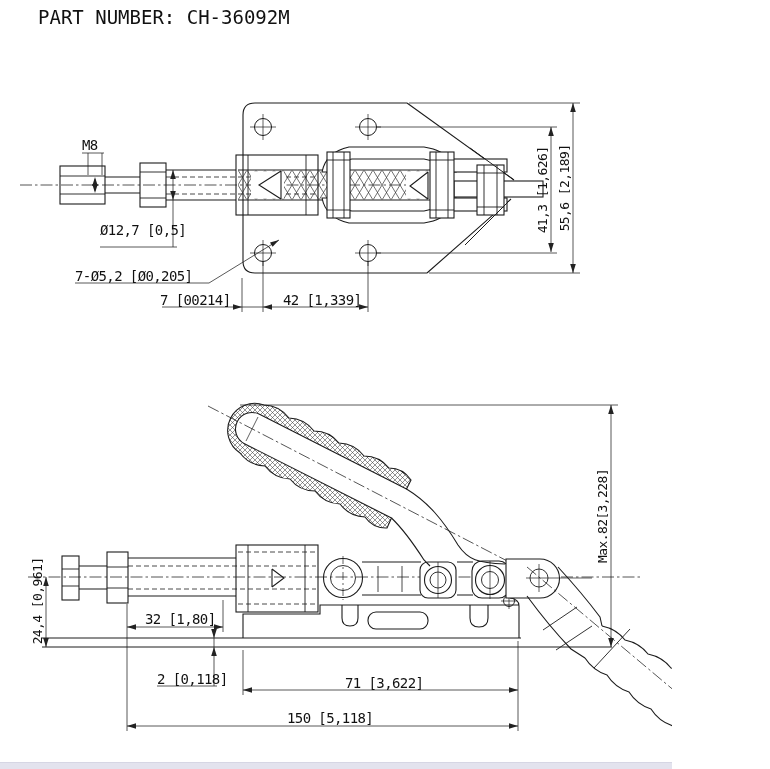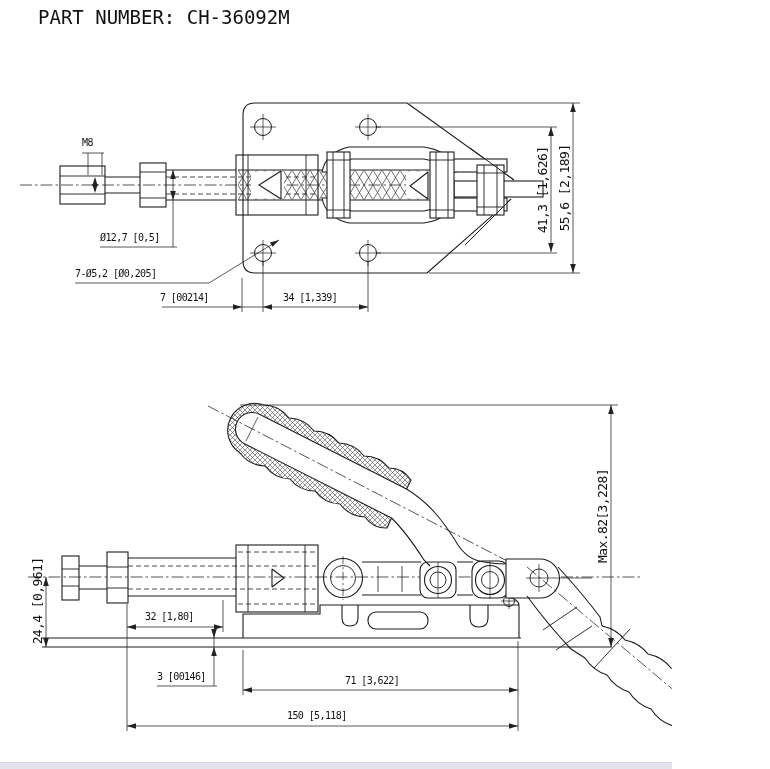--- a/index.html
+++ b/index.html
@@ -1,19 +1,19 @@
 <!DOCTYPE html>
 <html><head>
 <meta charset="utf-8">
 <style>
   html,body{margin:0;padding:0;background:#fff;}
   .canvas{position:relative;width:672px;height:769px;background:#fff;overflow:hidden;
           font-family:"DejaVu Sans Mono","Liberation Mono",monospace;color:#111;}
   svg{position:absolute;left:0;top:0;}
-  .lbl{position:absolute;font-size:10px;letter-spacing:-0.6px;white-space:nowrap;color:#111;}
+  .lbl{position:absolute;font-size:14px;letter-spacing:-0.6px;white-space:nowrap;color:#111;}
   .title{position:absolute;font-size:19px;letter-spacing:0;white-space:nowrap;color:#111;}
   .rot{position:absolute;font-size:13px;letter-spacing:-0.6px;white-space:nowrap;color:#111;
        transform:translate(-50%,-50%) rotate(-90deg);}
   .scrollbar{position:absolute;left:0;bottom:0;width:770px;height:6px;background:#e3e3ee;border-top:1px solid #d6d6e4;}
 </style>
 </head>
 <body>
 
 <div class="canvas">
 
@@ -244,29 +244,29 @@
           <use href="#ar-r" x="518" y="726"></use>
       <use href="#ar-u" x="611" y="405"></use>
           <use href="#ar-d" x="611" y="647"></use>
     </g>
   </g>
 </svg>
 
 <div class="title" style="left:38px;top:6px">PART NUMBER: CH-36092M</div>
 
 <div class="lbl" style="left:82px;top:137px">M8</div>
-<div class="lbl" style="left:100px;top:232px">Ø12,7 [0,5]</div>
+<div class="lbl" style="left:100px;top:222px">Ø12,7 [0,5]</div>
 <div class="lbl" style="left:75px;top:268px">7-Ø5,2 [Ø0,205]</div>
 <div class="lbl" style="left:160px;top:292px">7 [00214]</div>
-<div class="lbl" style="left:283px;top:292px">34 [1,339]</div>
+<div class="lbl" style="left:283px;top:292px">42 [1,339]</div>
 <div class="rot" style="left:542px;top:190px">41,3 [1,626]</div>
 <div class="rot" style="left:564px;top:188px">55,6 [2,189]</div>
 
 <div class="rot" style="left:37px;top:601px">24,4 [0,961]</div>
 <div class="lbl" style="left:145px;top:611px">32 [1,80]</div>
-<div class="lbl" style="left:157px;top:671px">3 [00146]</div>
+<div class="lbl" style="left:157px;top:671px">2 [0,118]</div>
 <div class="lbl" style="left:345px;top:675px">71 [3,622]</div>
 <div class="lbl" style="left:287px;top:710px">150 [5,118]</div>
 <div class="rot" style="left:602px;top:516px">Max.82[3,228]</div>
 
 <div class="scrollbar"></div>
 
 </div>
 
 </body></html>

